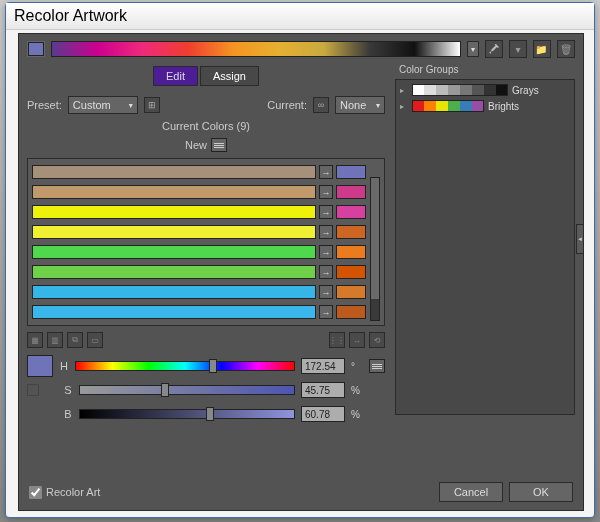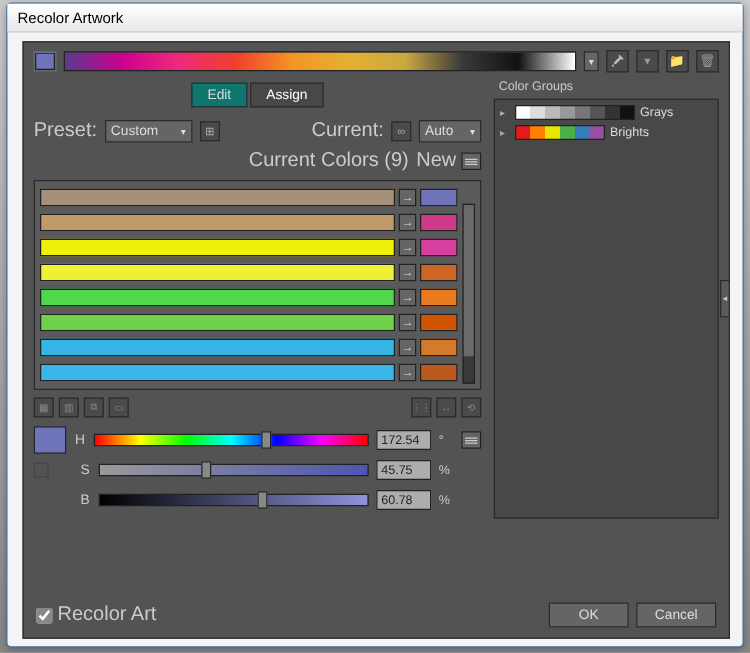--- a/index.html
+++ b/index.html
@@ -18,21 +18,21 @@
   width: 590px; height: 516px;
   background: #f4f4f4;
   border: 1px solid #3a6ea5;
   border-radius: 4px;
   box-shadow: 0 2px 8px rgba(0,0,0,0.3);
 }
 .titlebar {
   background: linear-gradient(to bottom, #fff, #e8e8e8);
   color: #000;
   padding: 4px 8px;
-  font-size: 12px;
+  font-size: 16px;
   border-bottom: 1px solid #ccc;
 }
 .panel {
   position: absolute;
   left: 12px; top: 30px;
   width: 566px; height: 478px;
   background: #535353;
   border: 1px solid #2a2a2a;
 }
 .toprow {
@@ -63,29 +63,29 @@
   display: flex;
   padding: 0 8px 8px 8px;
   gap: 10px;
 }
 .left { flex: 1; display:flex; flex-direction:column; }
 .right { width: 180px; display:flex; flex-direction:column; }
 .tabs { display:flex; justify-content:center; gap:2px; margin: 2px 0 10px 0; }
 .tab {
   padding: 3px 12px;
   font-size: 11px;
-  background: #0f766e;
+  background: #4c1d95;
   border: 1px solid #2a2a2a;
   color: #ddd;
 }
 .tab.active { background: #484848; color: #fff; }
 .row {
   display:flex; align-items:center; gap:6px; margin-bottom:6px;
 }
-.label { color: #ccc; font-size: 16px; }
+.label { color: #ccc; font-size: 11px; }
 .select {
   background: #656565;
   border: 1px solid #2a2a2a;
   color: #ddd;
   font-size: 11px;
   height: 18px;
   padding: 1px 4px;
   min-width: 70px;
   display:flex; align-items:center; justify-content:space-between;
 }
@@ -172,26 +172,26 @@
           <span class="label">Preset:</span>
           <div class="select">
             <span>Custom</span>
               <span class="ar">▾</span>
           </div>
           <div class="chainicon">⊞</div>
           <span style="flex:1"></span>
           <span class="label">Current:</span>
           <div class="chainicon">∞</div>
           <div class="select" style="min-width:50px">
-            <span>Auto</span>
+            <span>None</span>
               <span class="ar">▾</span>
           </div>
         </div>
 
-        <div class="row" style="justify-content:flex-end;">
+        <div class="row" style="justify-content:space-between;flex-direction:column;">
           <span class="label">Current Colors (9)</span>
           <span style="display:flex; align-items:center; gap:4px">
             <span class="label">New</span>
             <div class="menub">
                 <span></span>
                 <span></span>
                 <span></span>
               </div>
           </span>
         </div>
@@ -327,18 +327,18 @@
           </div>
       </div>
     </div>
 
     <div class="collapse-tri">◂</div>
 
     <div class="bottomrow">
       <input type="checkbox" class="check" id="recheck" checked="" style="">
       <span class="label">Recolor Art</span>
       <span class="sp"></span>
+      <div class="btn">Cancel</div>
       <div class="btn">OK</div>
-      <div class="btn">Cancel</div>
     </div>
 
   </div>
 </div>
 
 </body></html>

